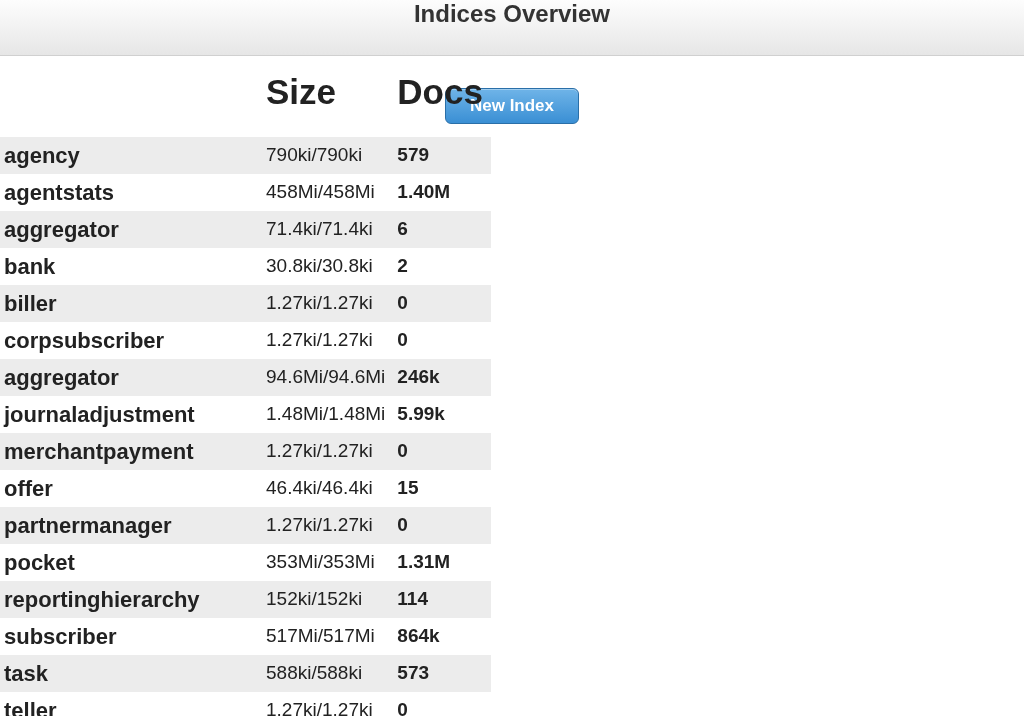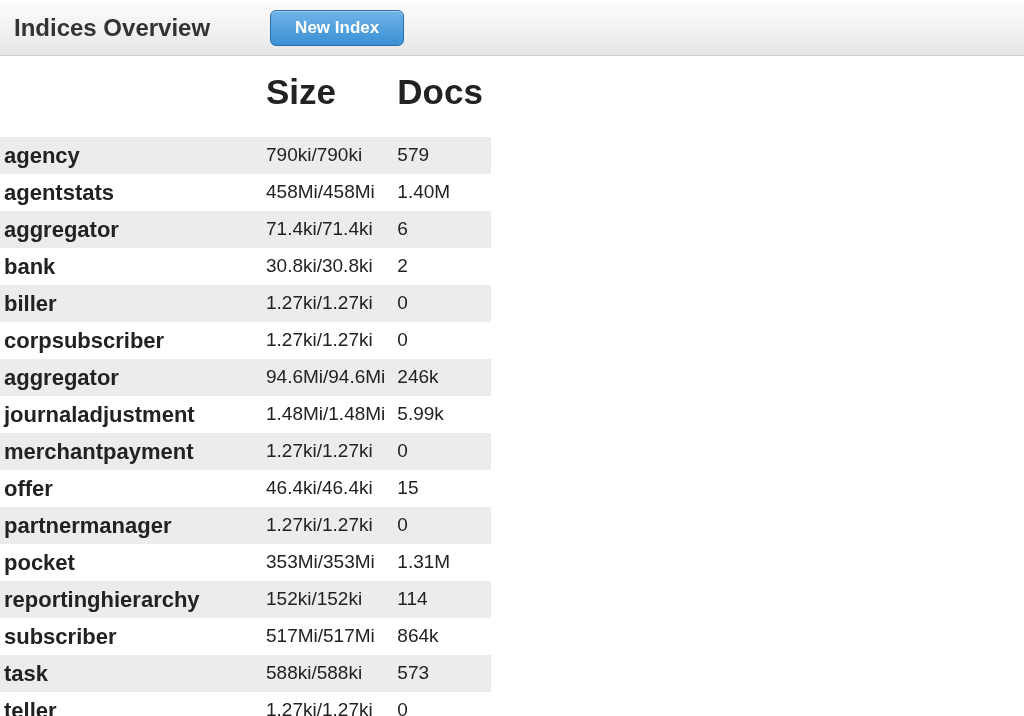--- a/index.html
+++ b/index.html
@@ -10,20 +10,21 @@
       width:1024px;
     }
     .header {
       height:56px;
       background:linear-gradient(to bottom,#fdfdfd 0%,#f2f2f2 50%,#e6e6e6 100%);
       border-bottom:1px solid #d0d0d0;
       display:flex;
       align-items:center;
       padding:0 14px;
       gap:60px;
+      flex-direction:column;
     }
     .title {
       font-size:24px;
       font-weight:700;
       color:#333;
     }
     .btn-new {
       background:linear-gradient(to bottom,#6fb4e8 0%,#3a8fd4 100%);
       border:1px solid #2a6fa8;
       border-radius:6px;
@@ -48,21 +49,21 @@
     }
     th {
       font-weight:800;
       font-size:35px;
       padding-top:6px;
       padding-bottom:18px;
     }
     th:first-child { min-width:262px; }
     td.name { font-weight:800; font-size:22px; }
     td.size { font-size:19px; font-weight:400; color:#222; }
-    td.docs { font-size:19px; font-weight:400; color:#222;margin-left:20px; }
+    td.docs { font-size:19px; font-weight:700; color:#222;margin-left:20px; }
     tbody tr:nth-child(odd) { background:#ececec; }
   </style>
 </head>
 <body>
 
 <div class="header">
   <div class="title">Indices Overview</div>
   <button class="btn-new">New Index</button>
 </div>
 

